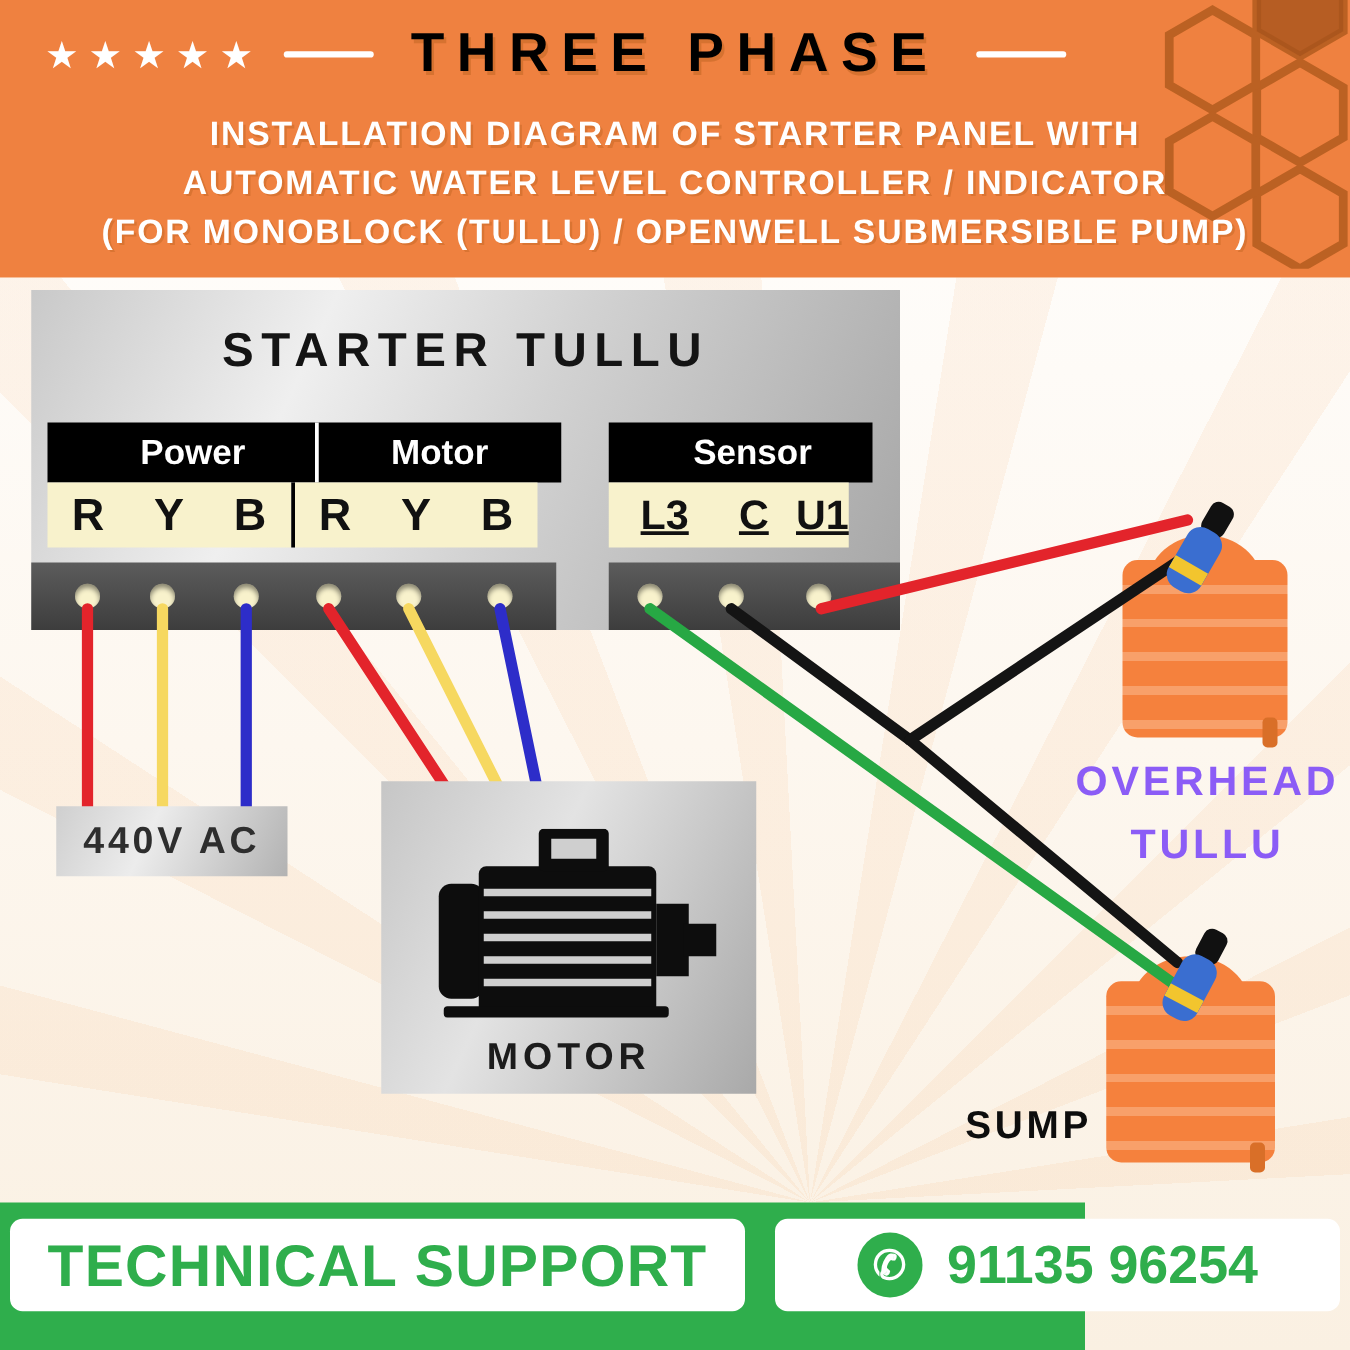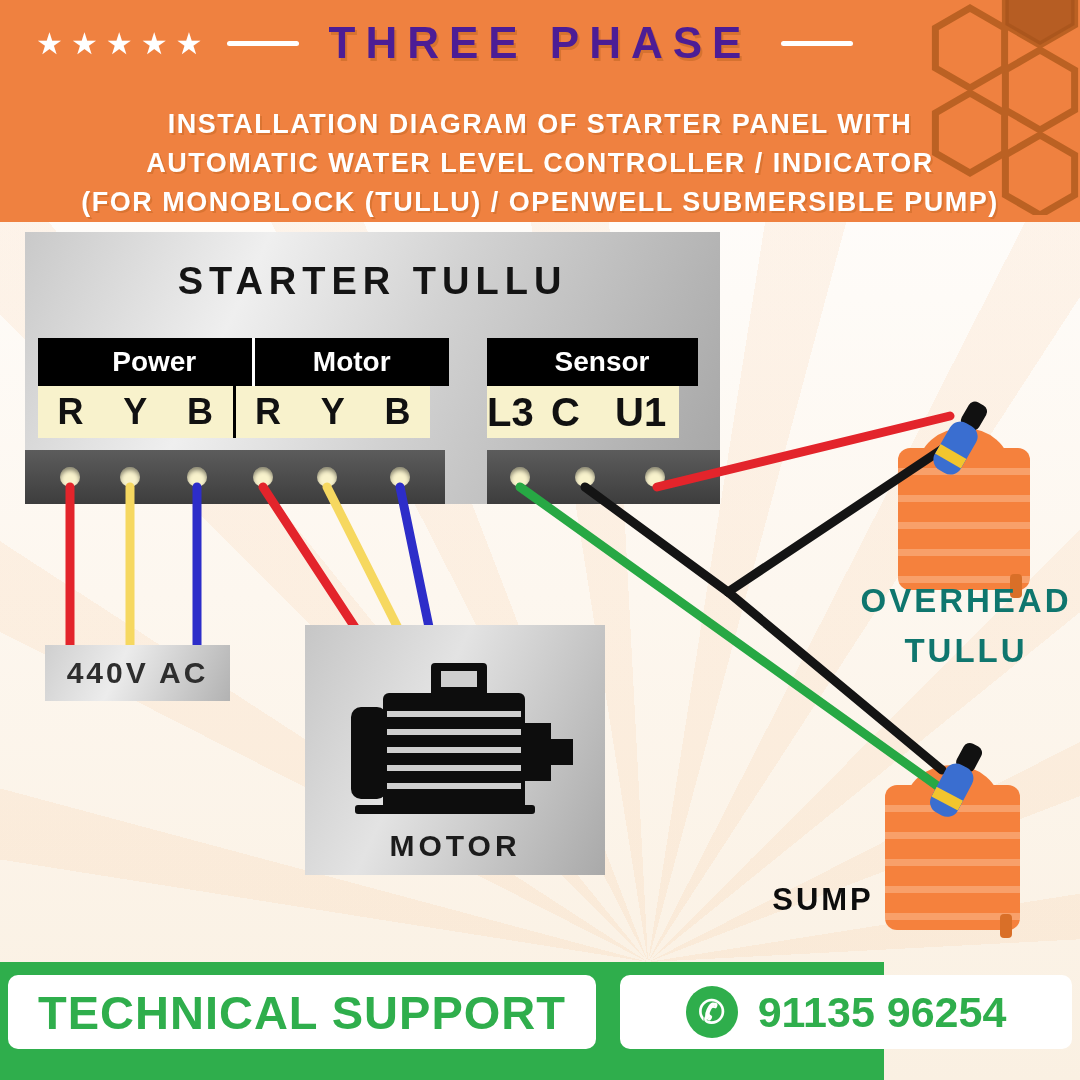--- a/index.html
+++ b/index.html
@@ -17,49 +17,48 @@
   }
   
   .header{
     position:absolute;left:0;top:0;width:1080px;height:222px;z-index:6;
     background:var(--banner-orange,#EF8140);color:#fff;
   }
   .stars{position:absolute;left:36px;top:26px;font-size:30px;letter-spacing:8px;color:#fff;}
   .title-wrap{position:absolute;top:18px;width:100%;text-align:center;white-space:nowrap;}
   .title-wrap h1{
     margin:0;display:inline-block;vertical-align:middle;
-    font-size:44px;letter-spacing:10px;font-weight:bold;color:#4c1d95;
+    font-size:44px;letter-spacing:10px;font-weight:bold;color:#000000;
     text-shadow:2px 3px 0 rgba(170,85,20,.35);
   }
   .rule{display:inline-block;width:72px;height:5px;background:#fff;border-radius:3px;vertical-align:middle;margin:0 30px;}
   .subtitle{
     position:absolute;top:88px;width:100%;text-align:center;color:#fff;
     font-weight:bold;font-size:27px;line-height:39px;letter-spacing:1.5px;
     text-shadow:2px 2px 0 rgba(170,85,20,.3);
-    margin-top:17px;
   }
   .honeycomb{position:absolute;right:0;top:0;}
   
   .starter-panel{
     position:absolute;left:25px;top:232px;width:695px;height:272px;z-index:3;
     background:linear-gradient(115deg,#c9c9c9 0%,#efefef 30%,#d2d2d2 55%,#a5a5a5 100%);
   }
   .panel-title{position:absolute;top:28px;width:100%;text-align:center;font-size:38px;font-weight:bold;letter-spacing:6px;color:#141414;}
   .strip{position:absolute;background:#000;color:#fff;display:flex;align-items:center;justify-content:center;font-weight:bold;font-size:28px;padding-left:19px;}
   .strip.power-motor{left:13px;top:106px;width:392px;height:48px;}
   .strip-half{flex:1;text-align:center;}
   .v-divider{width:3px;height:100%;background:#fff;flex:0 0 3px;}
   .v-divider.dark{background:#000;}
   .strip.sensor{left:462px;top:106px;width:192px;height:48px;}
   .letters-row{position:absolute;display:flex;font-weight:bold;font-size:36px;color:#111;}
   .letters-row.left{left:13px;top:154px;width:392px;height:52px;}
   .letters-half{flex:1;display:flex;background:var(--terminal-cream,#F8F2CC);align-items:center;}
   .letters-half span{flex:1;text-align:center;}
   .letters-row.sensor{left:462px;top:154px;width:192px;height:52px;background:var(--terminal-cream,#F8F2CC);align-items:center;}
-  .letters-row.sensor span{flex:1;text-align:left;font-size:40px;}
+  .letters-row.sensor span{flex:1;text-align:right;font-size:33px;text-decoration:underline;}
   .tbar{position:absolute;top:218px;height:54px;background:linear-gradient(180deg,#5c5c5c,#3d3d3d);}
   .tbar.left-bar{left:0;width:420px;}
   .tbar.right-bar{left:462px;width:233px;}
   .tdot{position:absolute;top:17px;width:20px;height:20px;border-radius:50%;
     background:var(--terminal-cream,#F8F2CC);box-shadow:inset 0 3px 4px rgba(0,0,0,.45);}
   
   .supply-box{
     position:absolute;left:45px;top:645px;width:185px;height:56px;z-index:5;
     background:linear-gradient(115deg,#cfcfcf,#ececec 40%,#b2b2b2);
     display:flex;align-items:center;justify-content:center;
@@ -77,41 +76,41 @@
   .tank .dome{position:absolute;left:15%;top:0;width:70%;height:40px;
     background:var(--tank-orange,#F5813D);border-radius:50% 50% 0 0 / 100% 100% 0 0;}
   .tank .tbody{position:absolute;left:0;top:20px;right:0;bottom:0;
     background:repeating-linear-gradient(180deg,
       var(--tank-orange,#F5813D) 0px, var(--tank-orange,#F5813D) 20px,
       var(--tank-stripe,#F8A06A) 20px, var(--tank-stripe,#F8A06A) 27px);
     border-radius:12px;}
   .tank .stub{position:absolute;right:8px;bottom:-8px;width:12px;height:24px;background:#d96f28;border-radius:4px;}
   .tank.overhead{left:898px;top:428px;width:132px;height:162px;}
   .tank.sump{left:885px;top:765px;width:135px;height:165px;}
-  .label-overhead{position:absolute;left:852px;top:576px;width:228px;z-index:5;text-align:center;
-    font-size:33px;font-weight:bold;letter-spacing:3px;color:#0f766e;line-height:50px;}
+  .label-overhead{position:absolute;left:852px;top:600px;width:228px;z-index:5;text-align:center;
+    font-size:33px;font-weight:bold;letter-spacing:3px;color:#8b5cf6;line-height:50px;}
   .label-sump{position:absolute;left:748px;top:882px;width:150px;z-index:5;text-align:center;
     font-size:31px;font-weight:bold;letter-spacing:3px;color:#0d0d0d;}
   
   .float{position:absolute;width:34px;height:88px;z-index:5;}
   .float .cap{width:20px;height:28px;background:#111;border-radius:7px;margin:0 auto;}
   .float .fbody{width:30px;height:54px;background:var(--float-blue,#3A6ED0);border-radius:12px;margin:-4px auto 0;position:relative;overflow:hidden;}
   .float .band{position:absolute;left:0;right:0;bottom:12px;height:11px;background:var(--float-yellow,#F2C52E);}
   .float.overhead{left:942px;top:398px;transform:rotate(30deg);}
   .float.sump{left:938px;top:740px;transform:rotate(28deg);}
   
   .wires{position:absolute;left:0;top:0;z-index:4;pointer-events:none;}
   .wires line{fill:none;stroke-linecap:round;stroke-width:9;}
   .w-red{stroke:var(--wire-red,#E3242B);}
   .w-yellow{stroke:var(--wire-yellow,#F6D860);}
   .w-blue{stroke:var(--wire-blue,#2D2DC9);}
   .w-green{stroke:var(--wire-green,#27A844);stroke-width:10;}
   .w-black{stroke:var(--wire-black,#141414);stroke-width:10;}
   
-  .footer{position:absolute;left:0;bottom:0;width:868px;height:118px;z-index:6;background:var(--footer-green,#2FAE4C);padding-left:16px;}
+  .footer{position:absolute;left:0;bottom:0;width:868px;height:118px;z-index:6;background:var(--footer-green,#2FAE4C);}
   .support-box{
     position:absolute;left:8px;top:13px;width:588px;height:74px;background:#fff;border-radius:10px;
     display:flex;align-items:center;justify-content:center;
     font-size:47px;font-weight:bold;letter-spacing:1px;color:var(--footer-green,#2FAE4C);
   }
   .phone-box{
     position:absolute;left:620px;top:13px;width:452px;height:74px;background:#fff;border-radius:10px;
     display:flex;align-items:center;justify-content:center;gap:20px;
     font-size:43px;font-weight:bold;color:var(--footer-green,#2FAE4C);
   }

